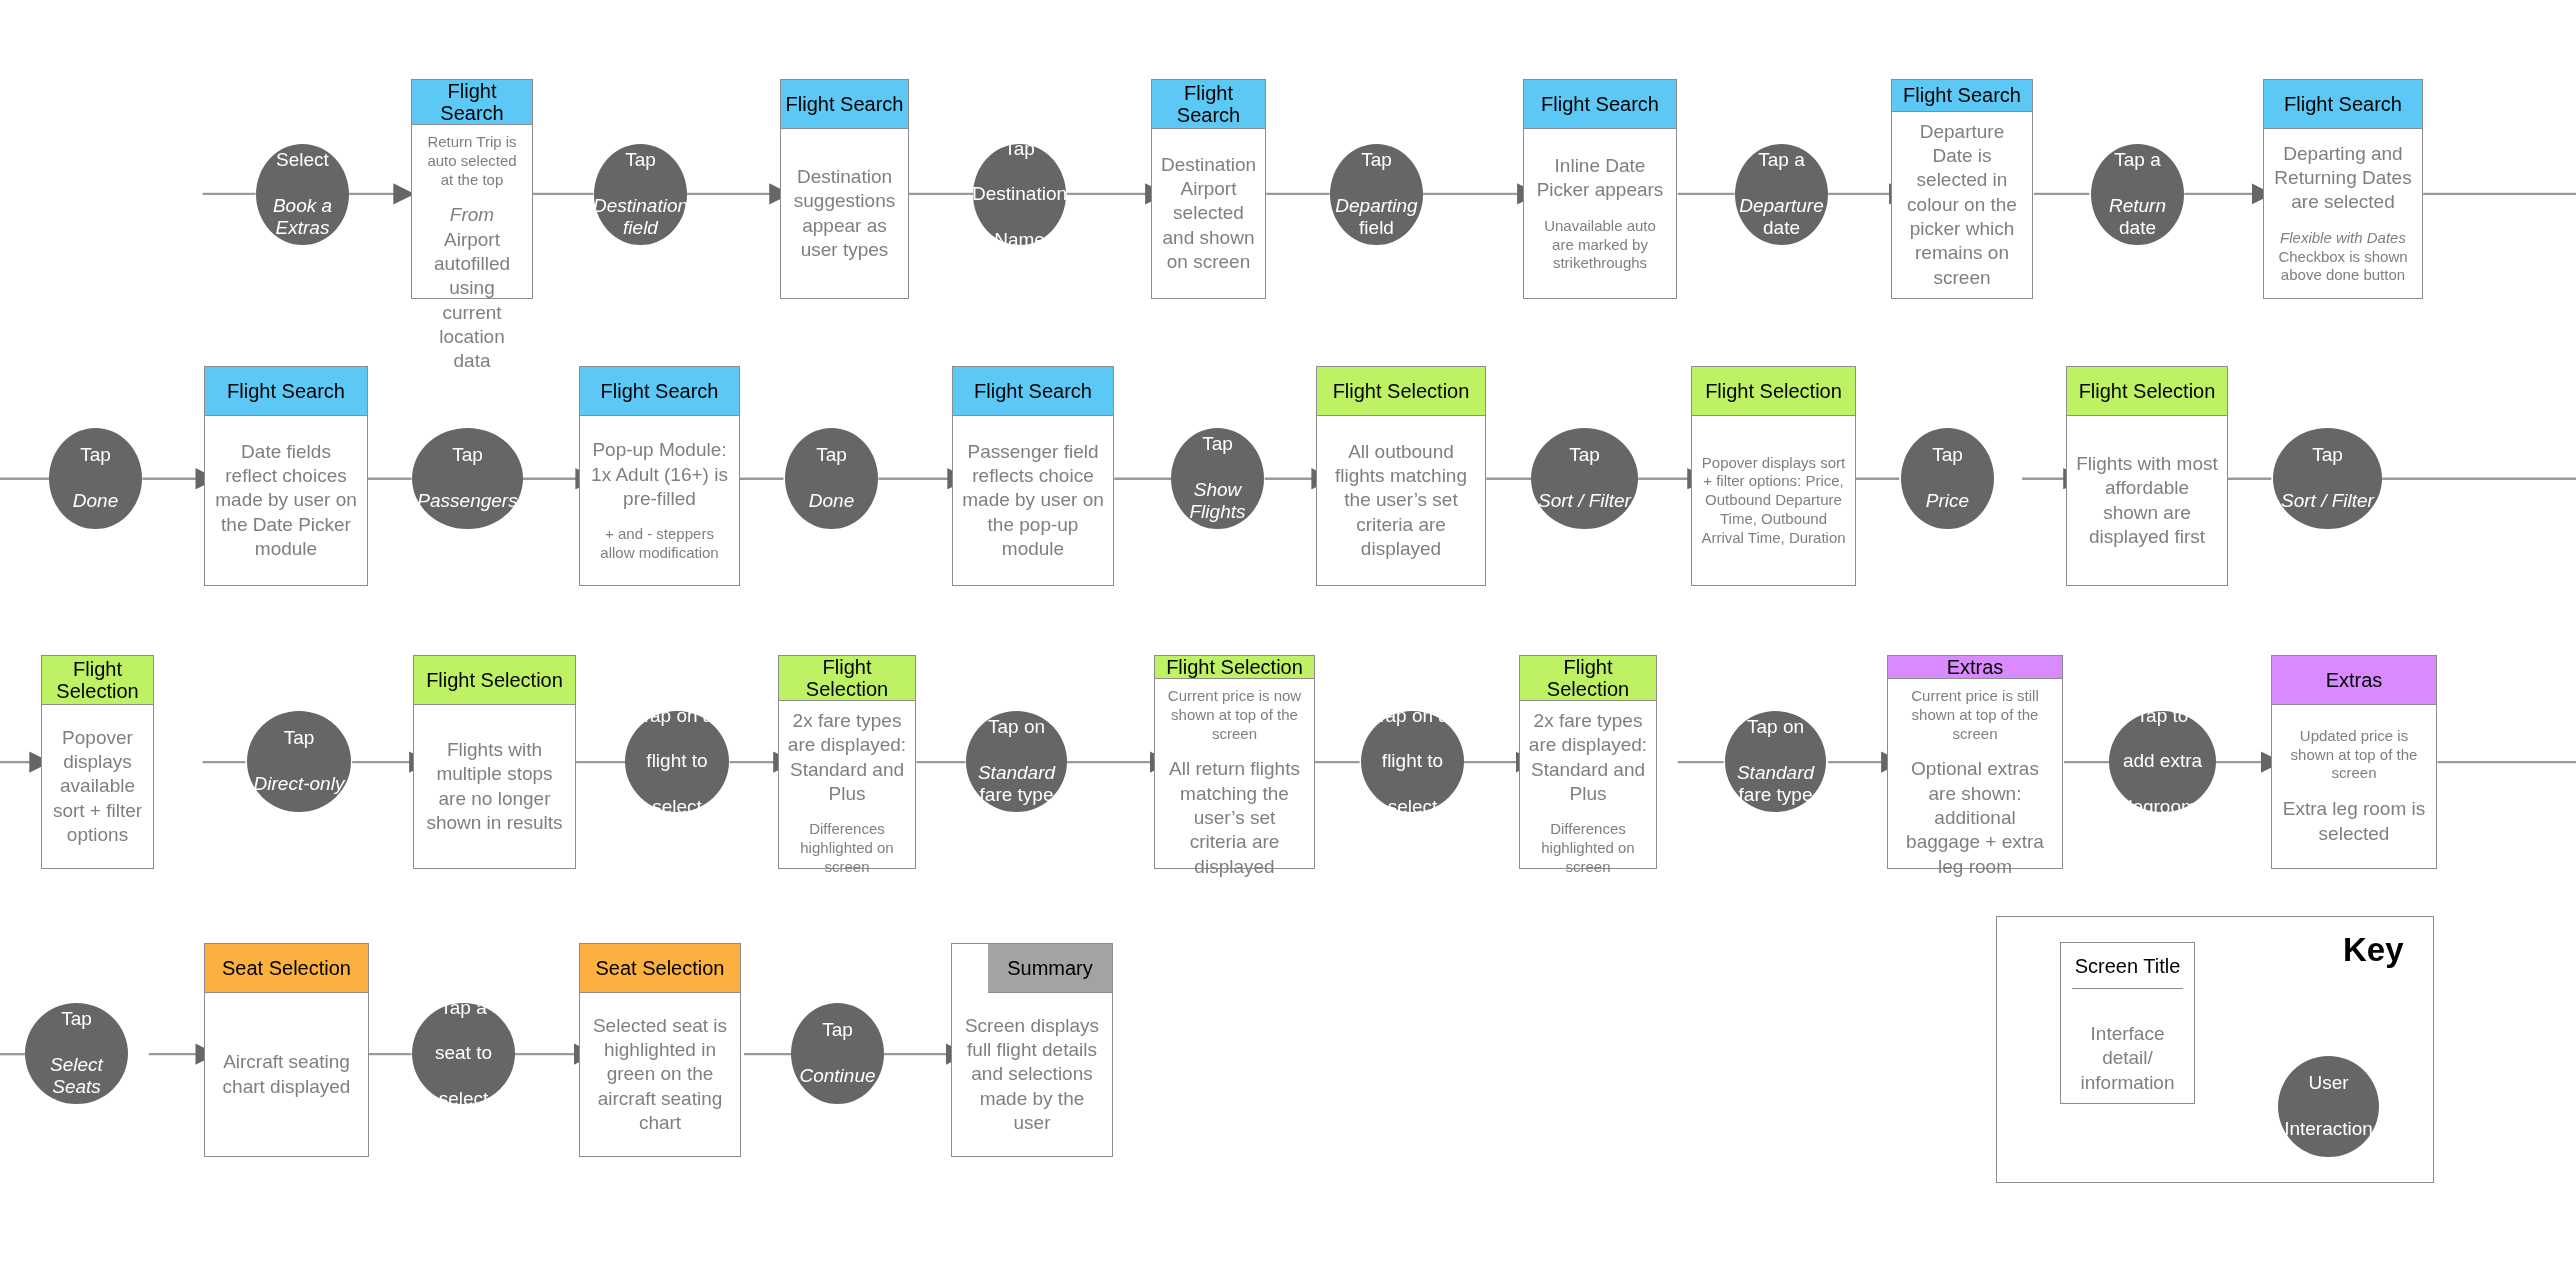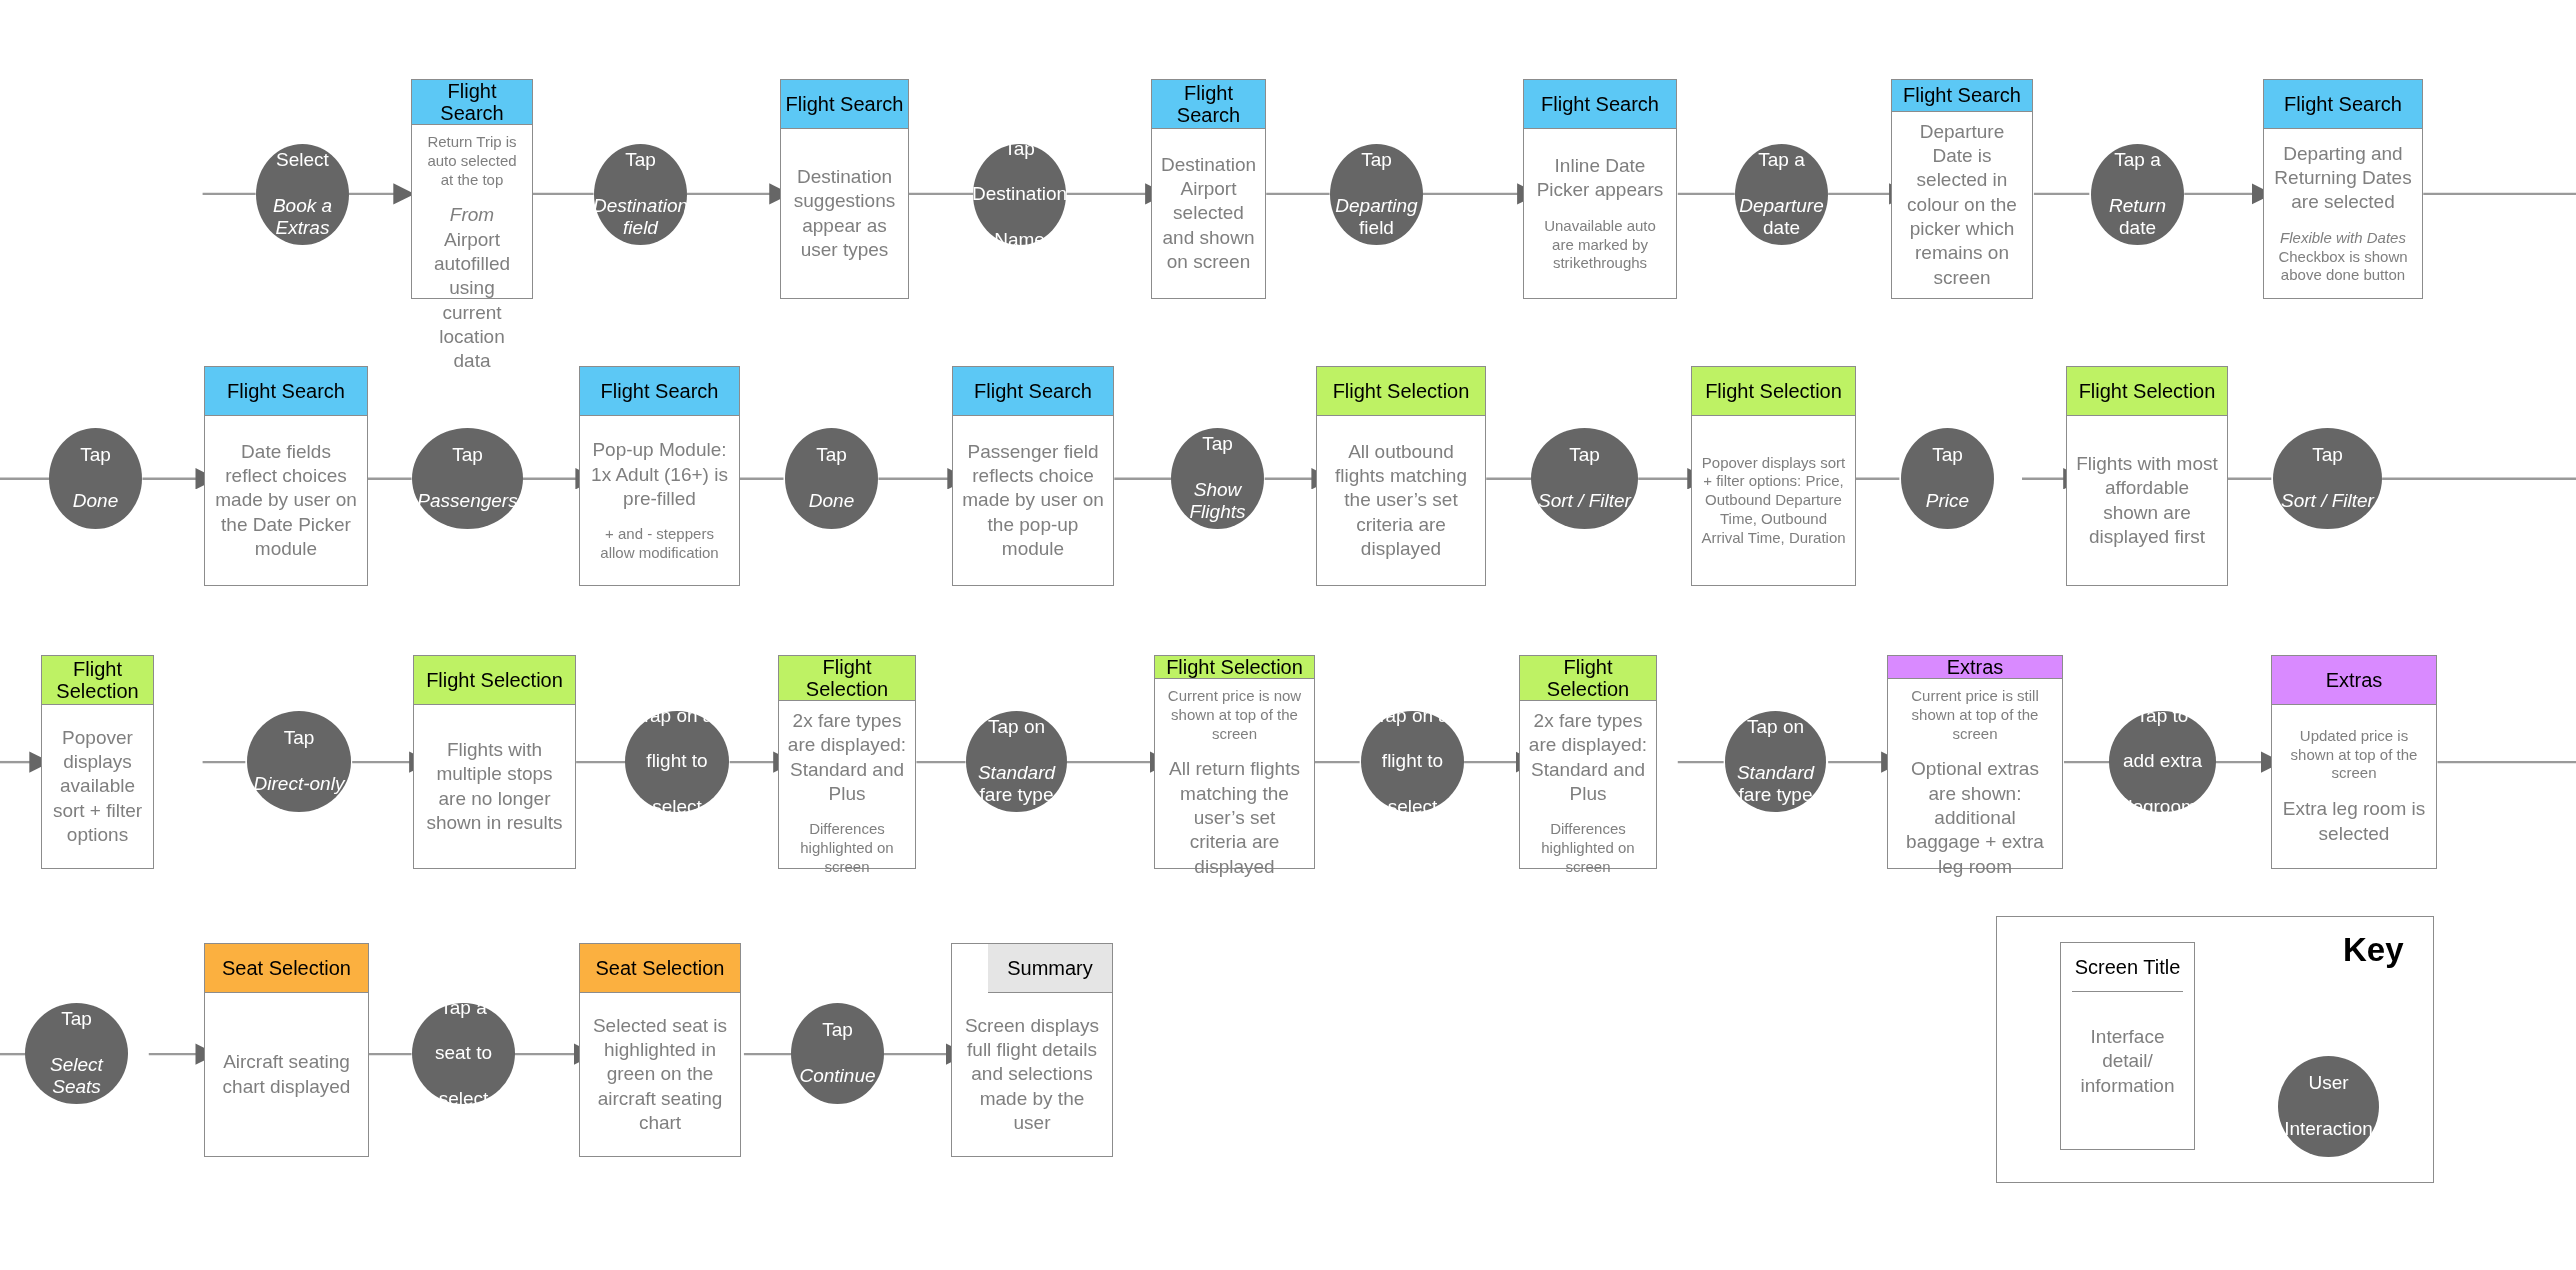--- a/index.html
+++ b/index.html
@@ -45,21 +45,21 @@
   .card .body p{margin:0;}
   .card .body p.small{font-size:15px;line-height:1.25;}
   .card .body i{font-style:italic;}
 
   
   .t-home{background:#99ffbb;}
   .t-search{background:#5cc8f5;}
   .t-selection{background:#bef264;}
   .t-extras{background:#d98aff;}
   .t-seat{background:#fbb040;}
-  .t-summary{background:#e5e5e5;margin-left:36px;}
+  .t-summary{background:#a3a3a3;margin-left:36px;}
   .t-plain{background:#ffffff;}
 
   
   .node{
     position:absolute;
     background:#666666;
     border-radius:50%;
     display:flex;align-items:center;justify-content:center;
     color:#ffffff;
     font-size:19px;
@@ -378,21 +378,21 @@
 
   <div class="card" style="left:951px;top:943px;width:162px;height:214px;">
     <div class="title t-summary">Summary</div>
     <div class="body">
       <p>Screen displays full flight details and selections made by the user</p>
     </div>
   </div>
 
   <div class="keybox" style="left:1996px;top:916px;width:438px;height:267px;"></div>
   <div class="key-label" style="left:2343px;top:931px;">Key</div>
-  <div class="card t-plain" style="left:2060px;top:942px;width:135px;height:208px;align-items:center;">
+  <div class="card t-plain" style="left:2060px;top:942px;width:135px;height:162px;align-items:center;">
     <div class="title t-plain">Screen Title</div>
     <div class="body" style="justify-content:flex-start;padding-top:33px;">
       <p>Interface detail/ information</p>
     </div>
   </div>
   <div class="node" style="left:2278px;top:1056px;width:101px;height:101px;">
     <span><span>User</span><br><span>Interaction</span></span>
   </div>
 
 </div>

